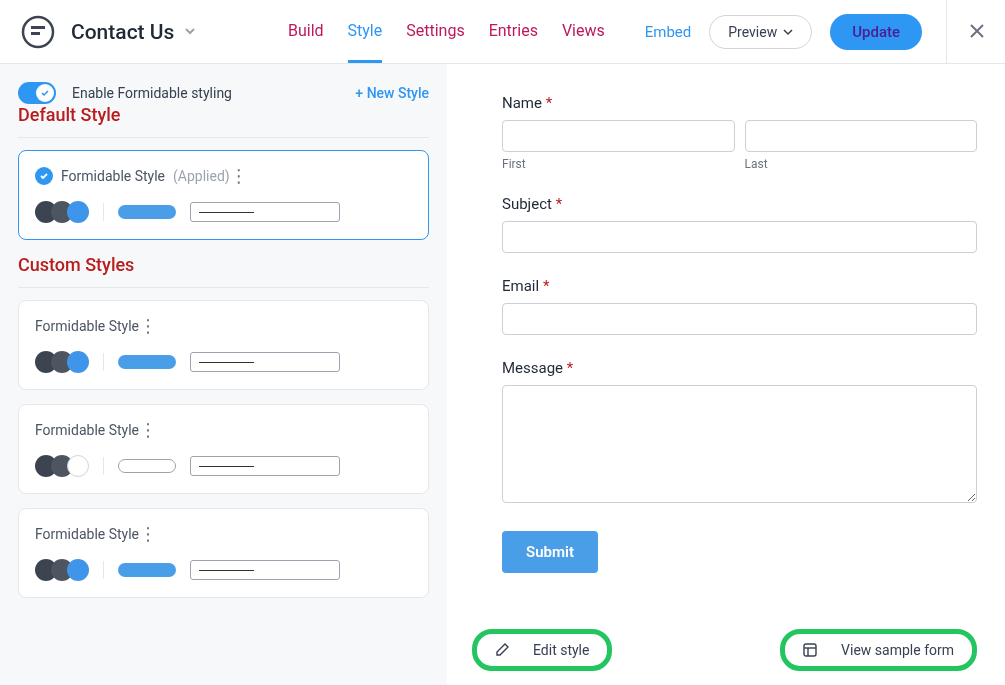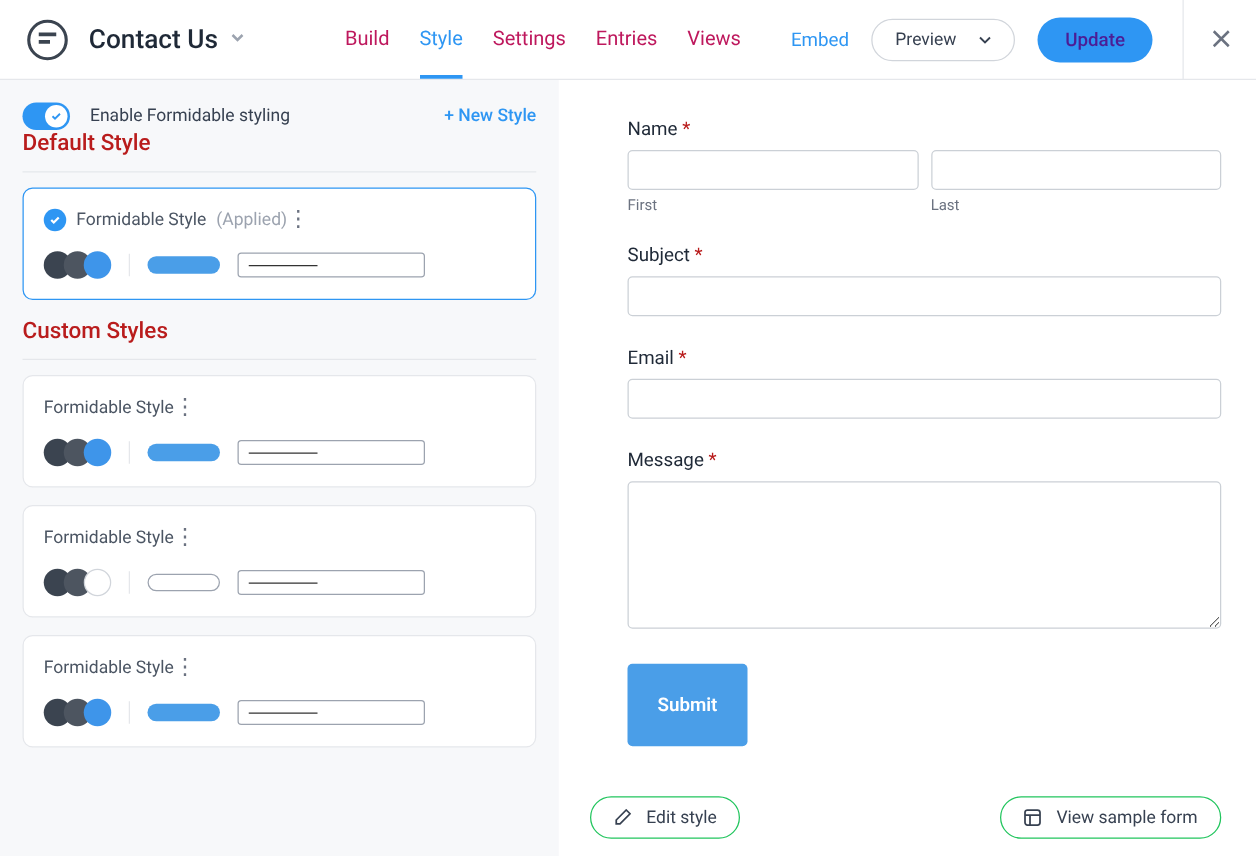--- a/index.html
+++ b/index.html
@@ -69,21 +69,21 @@
     .preview-btn {
       border: 1px solid #d1d5db;
       background: #fff;
       border-radius: 20px;
       padding: 8px 18px;
       font-size: 14px;
       color: #374151;
       cursor: pointer;
       display: flex;
       align-items: center;
-      gap: 18px;
+      gap: 6px;
     }
     .update-btn {
       background: #2e96f3;
       color: #4c1d95;
       border: none;
       border-radius: 20px;
       padding: 9px 22px;
       font-size: 15px;
       cursor: pointer;
       font-weight: 500;
@@ -303,44 +303,44 @@
     }
     textarea.input {
       height: 118px;
       resize: both;
     }
     .submit-btn {
       background: #4a9ee8;
       color: #fff;
       border: none;
       border-radius: 4px;
-      padding: 24px 24px;
+      padding: 12px 24px;
       font-size: 15px;
       font-weight: 600;
       cursor: pointer;
     }
     .footer-actions {
       position: absolute;
       bottom: 14px;
       left: 25px;
       right: 28px;
       display: flex;
       justify-content: space-between;
     }
     .pill-btn {
-      border: 1px solid #22c55e;
+      border: 5px solid #22c55e;
       background: #fff;
       border-radius: 20px;
       padding: 8px 18px;
       font-size: 14px;
       color: #374151;
       cursor: pointer;
       display: flex;
       align-items: center;
-      gap: 12px;
+      gap: 24px;
     }
   </style>
 </head>
 <body>
 
 <div class="header">
   <div class="logo">
     <svg width="34" height="34" viewBox="0 0 34 34">
       <circle cx="17" cy="17" r="15" fill="none" stroke="#3b4450" stroke-width="2.5"></circle>
       <rect x="10" y="11" width="14" height="3" fill="#3b4450"></rect>

